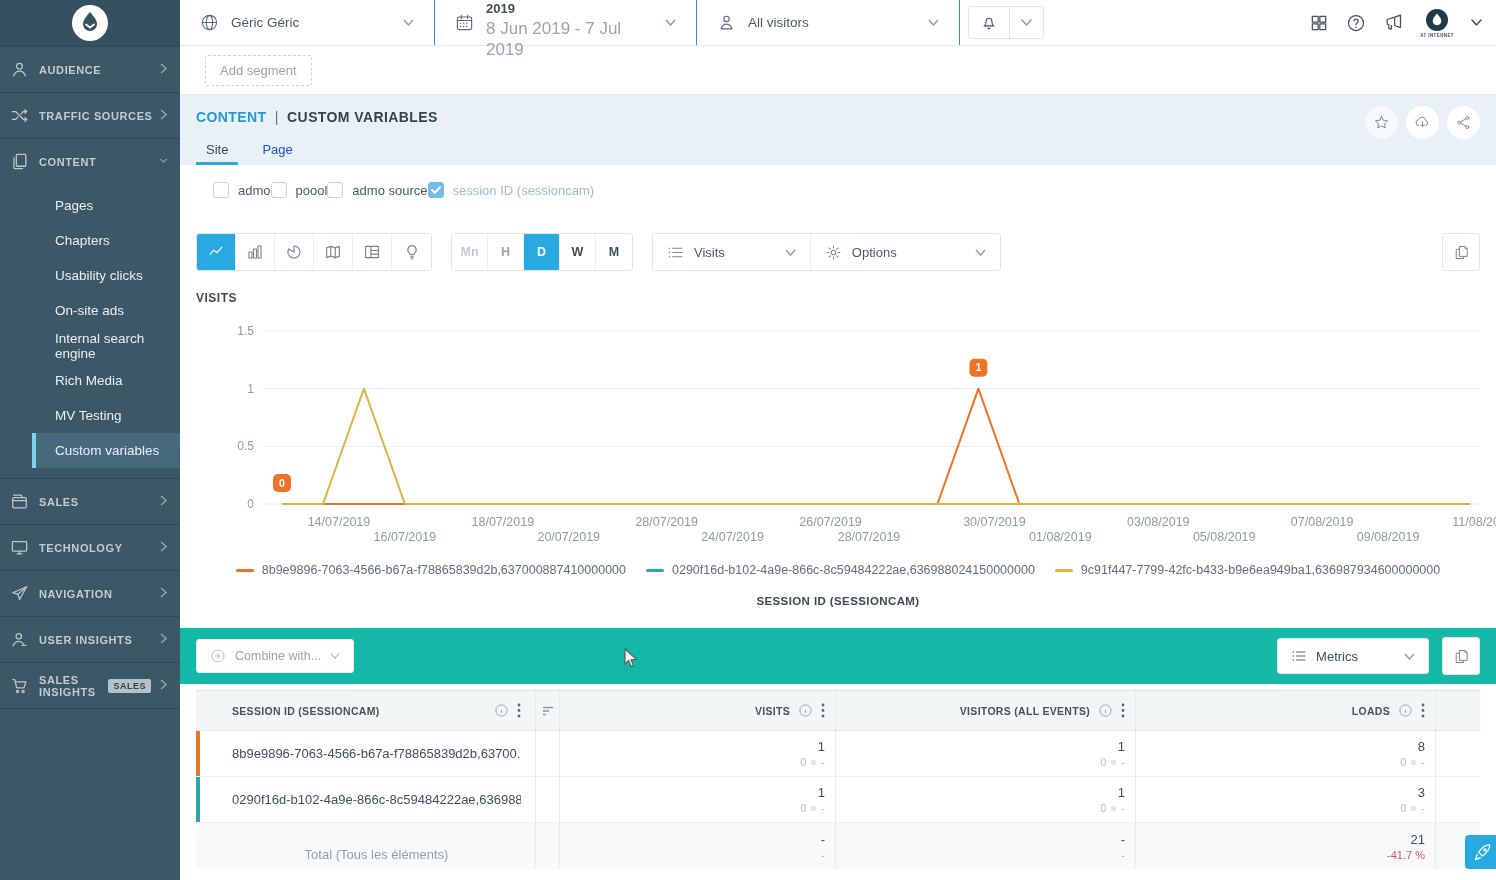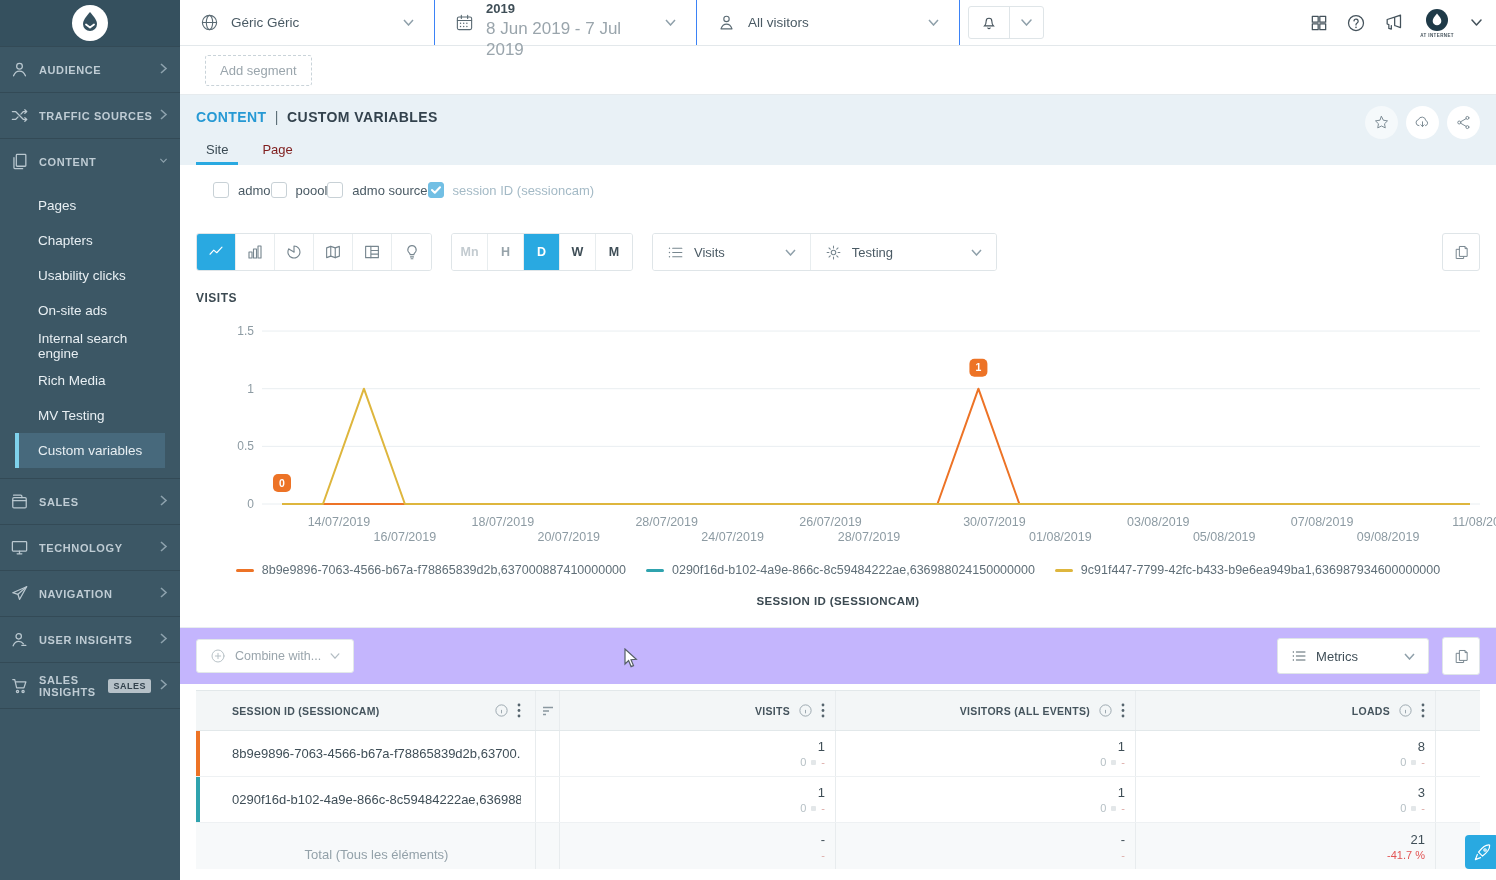--- a/index.html
+++ b/index.html
@@ -9,21 +9,21 @@
 
   
   .sidebar { width:180px; background:#3c5765; flex:0 0 180px; display:flex; flex-direction:column; }
   .logo-box { height:46px; background:#35505e; display:flex; align-items:center; justify-content:center; }
   .nav-section { height:46px; display:flex; align-items:center; padding:0 12px 0 10px; border-top:1px solid rgba(0,0,0,.14); cursor:pointer; }
   .nav-section:first-of-type { border-top:none; }
   .nav-icon { width:19px; height:19px; margin-right:10px; flex:0 0 19px; }
   .nav-icon svg { width:19px; height:19px; stroke:#b9c7cf; fill:none; stroke-width:1.6; stroke-linecap:round; stroke-linejoin:round; }
   .nav-label { font-size:11px; font-weight:bold; letter-spacing:.6px; color:#bfccd4; flex:1; text-transform:uppercase; }
   .nav-chev svg { width:9px; height:13px; stroke:#8da2ad; fill:none; stroke-width:1.6; }
-  .subnav { padding:4px 15px 10px; }
+  .subnav { padding:4px 0 10px;margin-left:32px; }
   .subitem { height:35px; display:flex; align-items:center; padding-left:23px; font-size:13.5px; color:#e8eff3; cursor:pointer; position:relative; }
   .subitem.active { background:#47697c; }
   .subitem.active::before { content:""; position:absolute; left:0; top:0; bottom:0; width:4px; background:#7fd2ec; }
   .beta-badge { background:#b6c1c8; color:#33424d; font-size:9px; font-weight:bold; border-radius:2px; padding:2px 5px; margin-right:8px; letter-spacing:.5px; }
   .sidebar-fill { flex:1; border-top:1px solid rgba(0,0,0,.14); }
 
   
   .main { flex:1; display:flex; flex-direction:column; background:#fff; min-width:0; }
 
   
@@ -54,21 +54,21 @@
   .segment-row { height:49px; flex:0 0 49px; display:flex; align-items:center; padding-left:25px; border-bottom:1px solid #e6ebee; }
   .add-segment { border:1px dashed #c9d3d9; border-radius:3px; background:#fff; color:#9aa5ac; font-size:13px; padding:7px 14px; font-family:inherit; cursor:pointer; }
 
   
   .band { height:70px; flex:0 0 70px; background:#e9f1f6; position:relative; padding:14px 16px 0; }
   .crumb { font-size:14px; font-weight:bold; letter-spacing:.4px; }
   .crumb .sec { color:#2699d4; }
   .crumb .sep { color:#5e7079; font-weight:normal; margin:0 4px; }
   .crumb .ttl { color:#33424d; }
   .tabs { position:absolute; bottom:0; left:16px; display:flex; gap:14px; }
-  .tab { font-size:13px; padding:6px 10px 8px; cursor:pointer; position:relative; color:#7f1d1d; }
+  .tab { font-size:13px; padding:6px 10px 8px; cursor:pointer; position:relative; color:#1d4ed8; }
   .tab.active { color:#3a4a53; }
   .tab.active::after { content:""; position:absolute; left:0; right:0; bottom:0; height:3px; background:#29a9e1; }
   .band-actions { position:absolute; right:16px; top:11px; display:flex; gap:8px; }
   .circle-btn { width:33px; height:33px; border-radius:50%; background:#fff; display:flex; align-items:center; justify-content:center; cursor:pointer; }
   .circle-btn.faded { background:rgba(255,255,255,.55); }
   .circle-btn svg { width:17px; height:17px; stroke:#7b8b94; fill:none; stroke-width:1.4; stroke-linecap:round; stroke-linejoin:round; }
 
   
   .check-row { height:50px; flex:0 0 50px; display:flex; align-items:center; padding-left:33px; background:#fff; }
   .check-item { display:flex; align-items:center; gap:9px; cursor:pointer; }
@@ -114,21 +114,21 @@
   .xlabel.bottom { top:15px; }
   .xlabel.top { top:0;margin-left:16px; }
   .xlabel.end { transform:translateX(-92%); }
   .legend { display:flex; justify-content:center; gap:20px; margin-top:12px; }
   .legend-item { display:flex; align-items:center; gap:8px; }
   .legend-dash { width:18px; height:3px; border-radius:2px; flex:0 0 18px; }
   .legend-name { font-size:12.5px; color:#5f6e77; }
   .axis-title { text-align:center; font-size:11.5px; font-weight:bold; letter-spacing:.4px; color:#3c4a52; margin:18px 0 20px; }
 
   
-  .combine-row { height:56px; flex:0 0 56px; display:flex; align-items:center; padding:0 16px; background:#c4b5fd; }
+  .combine-row { height:56px; flex:0 0 56px; display:flex; align-items:center; padding:0 16px; background:#14b8a6; }
   .combine-btn { display:flex; align-items:center; gap:9px; border:1px solid #e2e8ea; border-radius:3px; background:#fff; height:34px; padding:0 13px; color:#9aa5ac; font-size:12.5px; font-family:inherit; cursor:pointer; }
   .combine-btn svg { stroke:#b3bdc3; fill:none; stroke-width:1.4; stroke-linecap:round; }
   .metrics-dd { margin-left:auto; display:flex; align-items:center; border:1px solid #dfe5e8; border-radius:3px; height:36px; padding:0 13px; background:#fff; cursor:pointer; }
   .metrics-dd svg.dd-ic { width:16px; height:16px; stroke:#55646d; fill:none; stroke-width:1.5; stroke-linecap:round; margin-right:9px; }
   .metrics-dd .dd-label { color:#3f4e57; }
   .metrics-dd .tb-chev { padding-left:46px; }
   .combine-row .export-btn { margin-left:13px; }
 
   
   .dtable { margin:6px 16px 0; border-top:1px solid #e2e8ea; }
@@ -535,21 +535,21 @@
               <svg viewBox="0 0 11 7">
                 <polyline points="1,1 5.5,6 10,1"></polyline>
               </svg>
             </span>
         </div>
         <div class="dd options">
           <svg class="dd-ic" viewBox="0 0 24 24">
               <circle cx="12" cy="12" r="3.2"></circle>
               <path d="M12 3v2.5M12 18.5V21M3 12h2.5M18.5 12H21M5.6 5.6l1.8 1.8M16.6 16.6l1.8 1.8M18.4 5.6l-1.8 1.8M7.4 16.6l-1.8 1.8"></path>
             </svg>
-          <span class="dd-label">Testing</span>
+          <span class="dd-label">Options</span>
           <span class="tb-chev">
               <svg viewBox="0 0 11 7">
                 <polyline points="1,1 5.5,6 10,1"></polyline>
               </svg>
             </span>
         </div>
       </div>
 
       <div class="export-btn">
         <svg viewBox="0 0 24 24">

